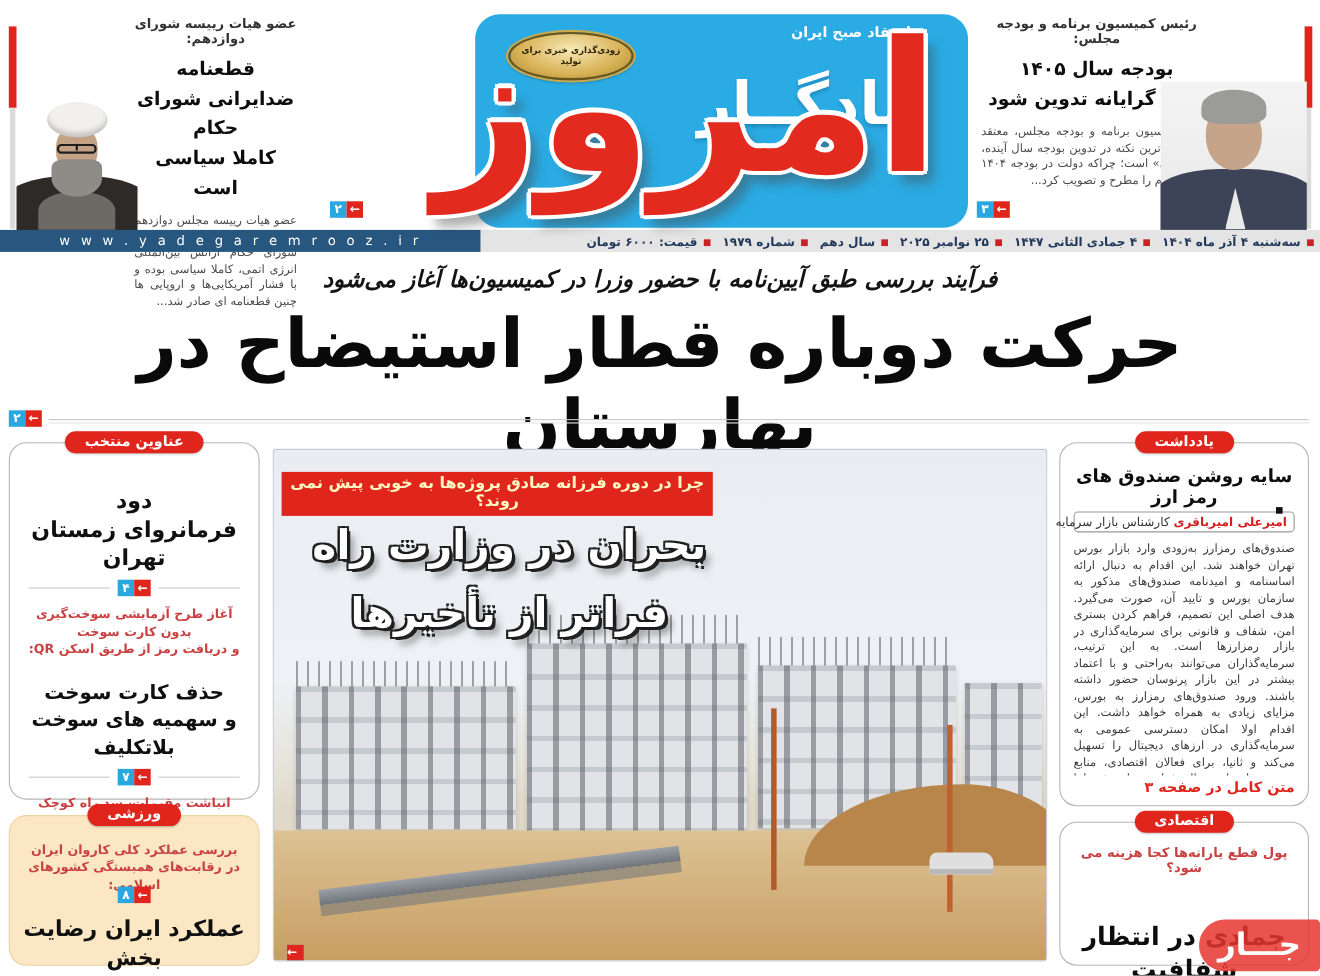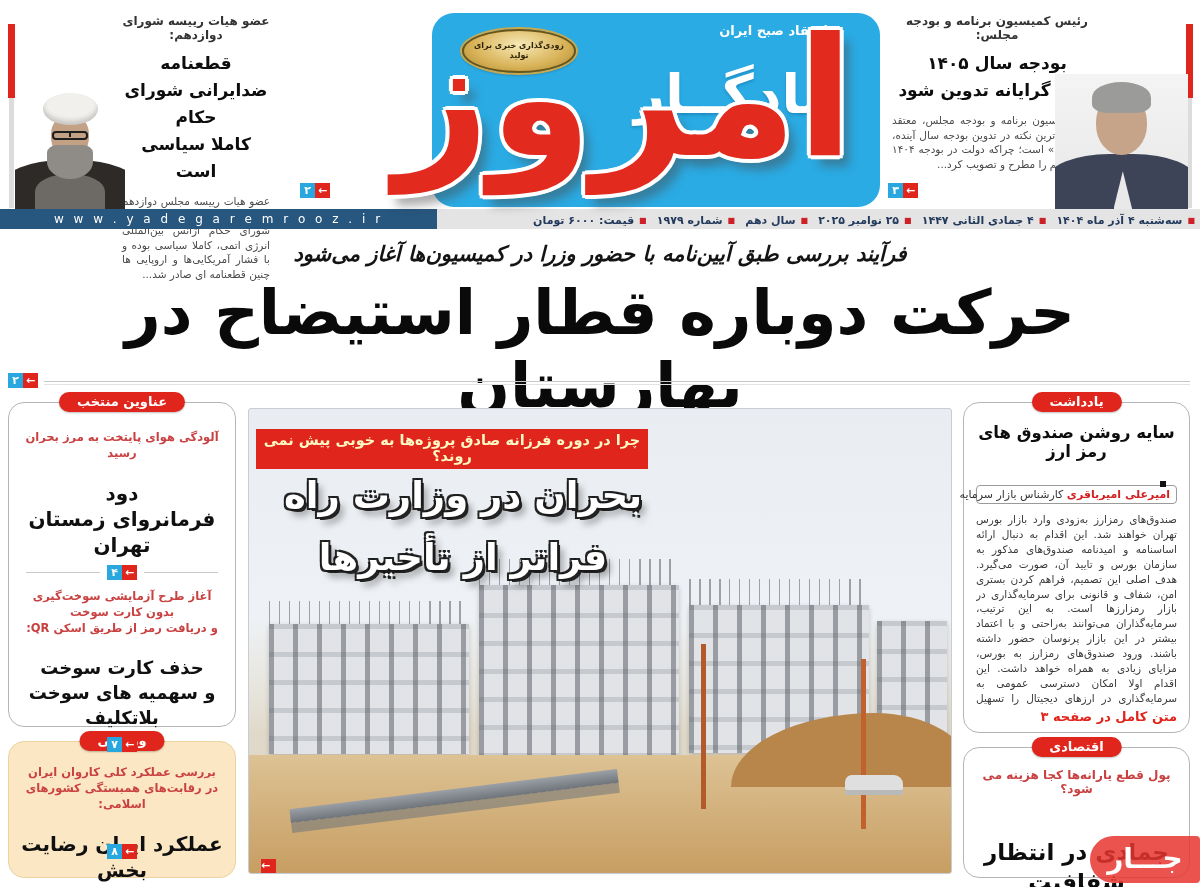--- a/index.html
+++ b/index.html
@@ -92,21 +92,21 @@
   .item-kicker { font-size:11.5px; font-weight:bold; color:#c94141; text-align:center; line-height:16px; margin-top:6px; }
   .item-title { font-size:20px; font-weight:bold; color:#101010; text-align:center; line-height:26px; margin-top:19px; }
   .item-title.sm { font-size:18px; line-height:25px; }
   .sep { display:flex; align-items:center; justify-content:center; margin:7px 0 2px; }
   .sep::before, .sep::after { content:''; flex:1; height:1px; background:#c9c9c9; margin:0 7px; }
 
   .box-sports { left:8px; top:741px; width:228px; height:137px; background:#fbe7c4; border-color:#ecd3a2; padding:16px 10px 4px; }
 
   .box-note { right:10px; top:402px; width:227px; height:331px; padding:18px 12px 8px; }
   .note-title { font-size:16.5px; font-weight:bold; color:#0d0d0d; text-align:center; margin-top:2px; }
-  .byline { border:1px solid #9a9a9a; border-radius:4px; margin-top:24px; padding:2px 6px; font-size:11px;
+  .byline { border:1px solid #9a9a9a; border-radius:4px; margin-top:4px; padding:2px 6px; font-size:11px;
     color:#333; text-align:center; position:relative; white-space:nowrap; }
   .byline::before { content:''; position:absolute; top:-5px; right:10px; width:6px; height:6px; background:#111; }
   .byline b { color:#d21f1f; }
   .note-body { flex:1; overflow:hidden; margin-top:8px; font-size:10.5px; line-height:14.9px;
     color:#3a3a3a; text-align:justify; }
   .note-more { font-size:13px; font-weight:bold; color:#e0251c; margin-top:4px; }
 
   .box-econ { right:10px; top:747px; width:227px; height:131px; padding:16px 12px 6px;gap:37px; }
   .econ-kicker { font-size:12px; font-weight:bold; color:#c94141; text-align:center; margin-top:4px; }
   .econ-title { font-size:23px; font-weight:bold; color:#0d0d0d; text-align:center; line-height:30px; margin-top:4px; }
@@ -213,21 +213,20 @@
   <div class="lead-headline">حرکت دوباره قطار استیضاح در بهارستان</div>
   <div class="lead-rule"></div>
   <span class="pmark abs" style="left:8px; top:373px;">
     <i class="pm-num">۲</i>
     <i class="pm-arrow">←</i>
   </span>
 
   <div class="box box-selected">
     <div class="tab">عناوین منتخب</div>
 
-    <div class="item-kicker ml">آلودگی هوای پایتخت به مرز بحران رسید</div>
     <div class="item-title ml">دود
 فرمانروای زمستان تهران</div>
     <div class="sep">
       <span class="pmark">
         <i class="pm-num">۴</i>
         <i class="pm-arrow">←</i>
       </span>
     </div>
 
     <div class="item-kicker ml">آغاز طرح آزمایشی سوخت‌گیری بدون کارت سوخت

